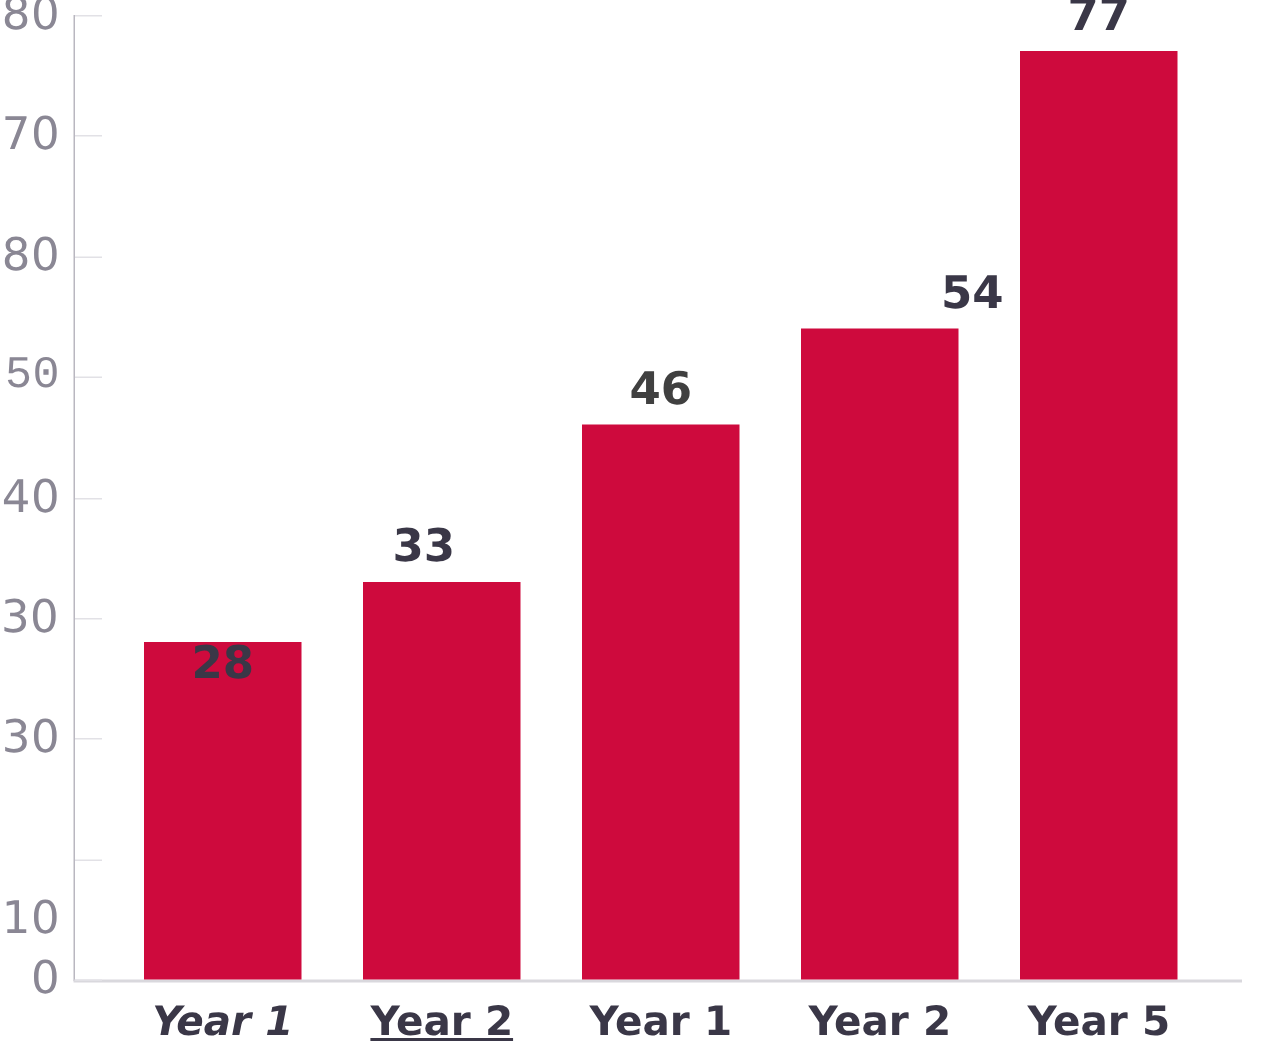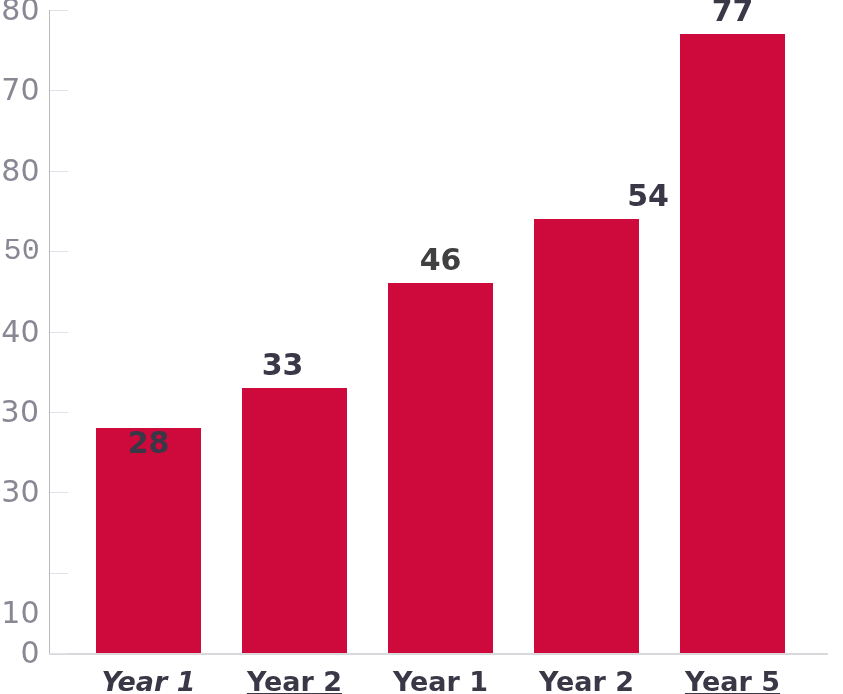--- a/index.html
+++ b/index.html
@@ -145,16 +145,16 @@
       <div class="bar-value-label" style="left: 200px; width: 165px; top: 349.762px; color: rgb(58, 55, 71);">33</div>
       <div class="bar-value-label" style="left: 358px; width: 165px; top: 245.275px; color: #404040;">46</div>
       <div class="bar-value-label" style="left: 504px; width: 165px; top: 180.975px; color: rgb(58, 55, 71); text-align: right;">54</div>
       <div class="bar-value-label" style="left: 650px; width: 165px; top: -3.8875px; color: rgb(58, 55, 71);">77</div>
     </div>
   <div id="cat-labels-layer">
       <div class="cat-label" style="left: 66px; width: 165px; top: 668px; color: rgb(58, 55, 71); font-style: italic;">Year 1</div>
       <div class="cat-label" style="left: 212px; width: 165px; top: 668px; color: rgb(58, 55, 71); text-decoration: underline;">Year 2</div>
       <div class="cat-label" style="left: 358px; width: 165px; top: 668px; color: rgb(58, 55, 71);">Year 1</div>
       <div class="cat-label" style="left: 504px; width: 165px; top: 668px; color: rgb(58, 55, 71);">Year 2</div>
-      <div class="cat-label" style="left: 650px; width: 165px; top: 668px; color: rgb(58, 55, 71); text-decoration: underline;">Year 5</div>
+      <div class="cat-label" style="left: 650px; width: 165px; top: 668px; color: rgb(58, 55, 71);">Year 5</div>
     </div>
 
 </div>
 
 </body></html>

